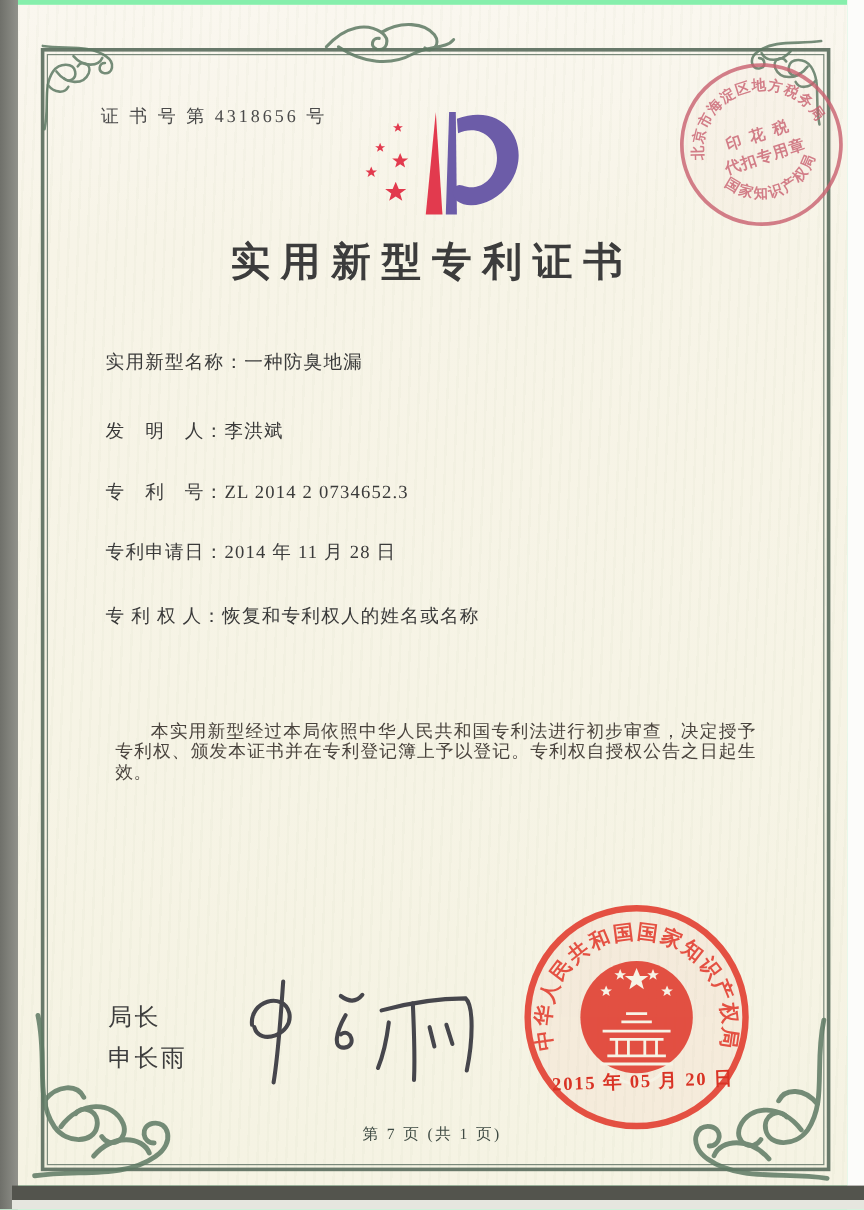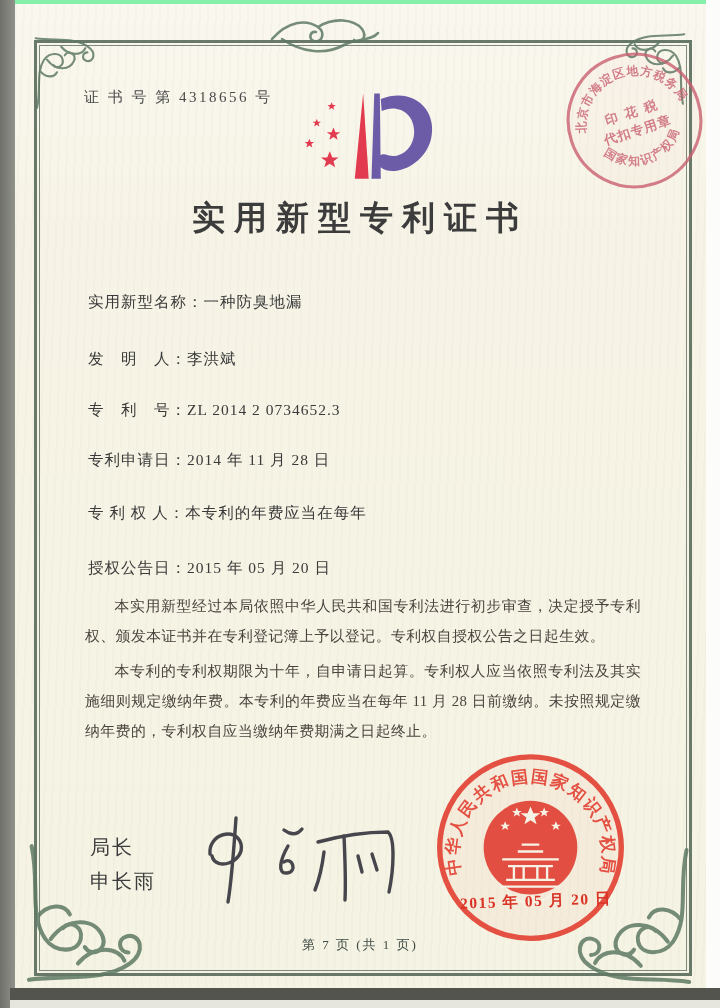--- a/index.html
+++ b/index.html
@@ -16,21 +16,21 @@
   #edge-bottom2{left:10px;top:1000px;width:710px;height:8px;background:#e6e6df;}
   #edge-right{left:706px;top:0;width:14px;height:1008px;background:#fcfcfa;}
   #frame{left:34px;top:40px;width:652px;height:930px;border:3px solid #68796a;}
   #frame-inner{position:absolute;left:2px;top:2px;right:2px;bottom:2px;border:1px solid #7b8a7c;}
   .flourish{color:#5e7a64;opacity:.85;}
   #cert-no{left:84px;top:88px;font-size:15px;letter-spacing:2.5px;color:#4a4a4a;}
   #title{left:0;top:196px;width:720px;text-align:center;font-size:33px;font-weight:700;
          letter-spacing:9px;color:#3c3c3c;}
   .field-row{left:88px;font-size:15.5px;color:#3a3a3a;letter-spacing:1px;white-space:nowrap;}
   #paragraphs{left:80px;top:586px;width:566px;}
-  #paragraphs p{margin:5px;text-indent:2em;font-size:14.8px;line-height:30px;color:#4a443e;
+  #paragraphs p{margin:16px;text-indent:2em;font-size:14.8px;line-height:17px;color:#4a443e;
                 letter-spacing:.5px;text-align:justify;}
   .signer{left:90px;font-size:20px;color:#3d3d3d;letter-spacing:2px;}
   #footer{left:0;top:936px;width:720px;text-align:center;font-size:13px;color:#3f4b44;
           letter-spacing:2px;}
   #tax-stamp{left:562px;top:48px;}
   #sipo-seal{left:428px;top:750px;}
   #seal-date{left:438px;top:891px;width:196px;text-align:center;font-size:15.5px;
              color:#d93325;letter-spacing:1.5px;transform:rotate(-2deg);font-weight:600;}
 </style>
 </head>
@@ -126,29 +126,25 @@
   <div class="abs field-row" style="top:349px">
     <span>发　明　人：</span><span>李洪斌</span>
   </div>
   <div class="abs field-row" style="top:400px">
     <span>专　利　号：</span><span>ZL 2014 2 0734652.3</span>
   </div>
   <div class="abs field-row" style="top:450px">
     <span>专利申请日：</span><span>2014 年 11 月 28 日</span>
   </div>
   <div class="abs field-row" style="top:503px">
-    <span>专 利 权 人：</span><span>本专利的年费应当在每年</span>
-  </div>
-  <div class="abs field-row" style="top:558px">
-    <span>授权公告日：</span><span>2015 年 05 月 20 日</span>
+    <span>专 利 权 人：</span><span>恢复和专利权人的姓名或名称</span>
   </div>
 
   <div class="abs" id="paragraphs">
     <p>本实用新型经过本局依照中华人民共和国专利法进行初步审查，决定授予专利权、颁发本证书并在专利登记簿上予以登记。专利权自授权公告之日起生效。</p>
-    <p>本专利的专利权期限为十年，自申请日起算。专利权人应当依照专利法及其实施细则规定缴纳年费。本专利的年费应当在每年 11 月 28 日前缴纳。未按照规定缴纳年费的，专利权自应当缴纳年费期满之日起终止。</p>
   </div>
 
   <div class="abs signer" style="top:834px">局长</div>
   <div class="abs signer" style="top:868px">申长雨</div>
   <svg class="abs" style="left:192px;top:812px;width:210px;height:95px" viewBox="0 0 210 95">
     <g fill="none" stroke="#46464c" stroke-width="3.4" stroke-linecap="round">
       <path d="M18,42 C16,22 44,14 49,32 C53,50 24,60 20,44"></path>
       <path d="M44,6 C42,34 40,66 36,90"></path>
       <path d="M92,18 C100,24 106,22 110,17"></path>
       <path d="M96,34 C88,48 85,62 95,61 C106,60 100,44 92,50"></path>

